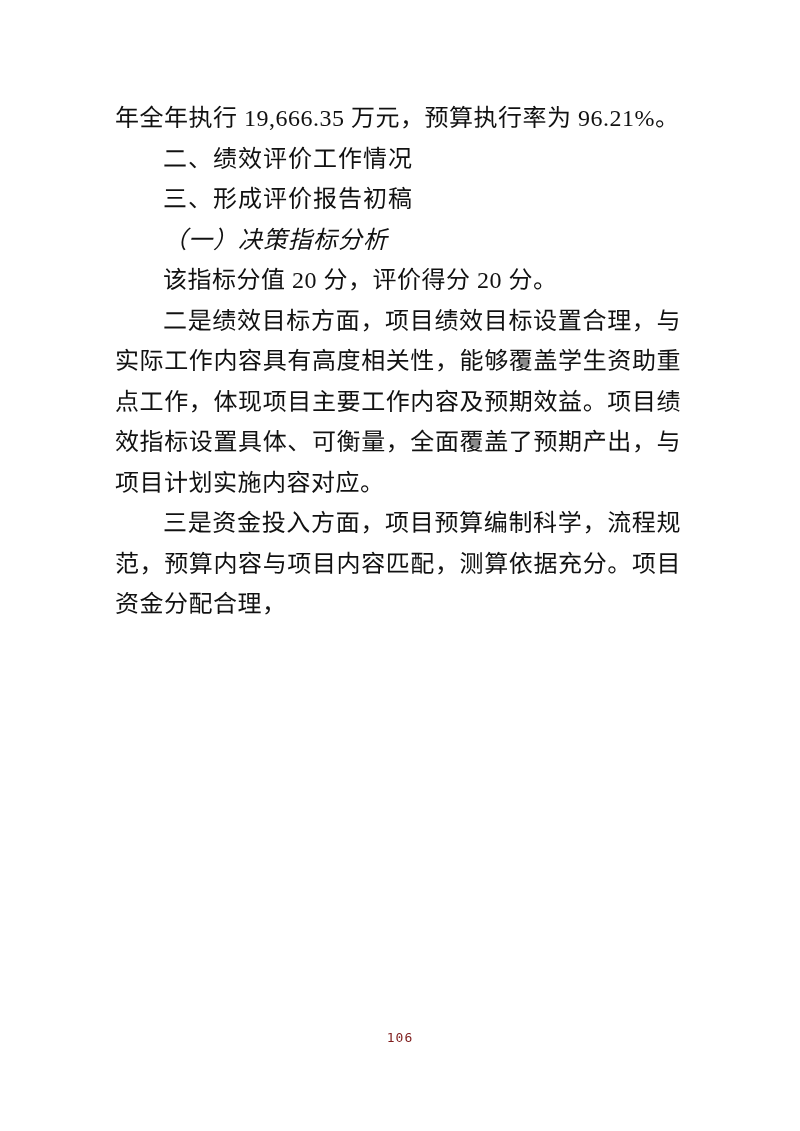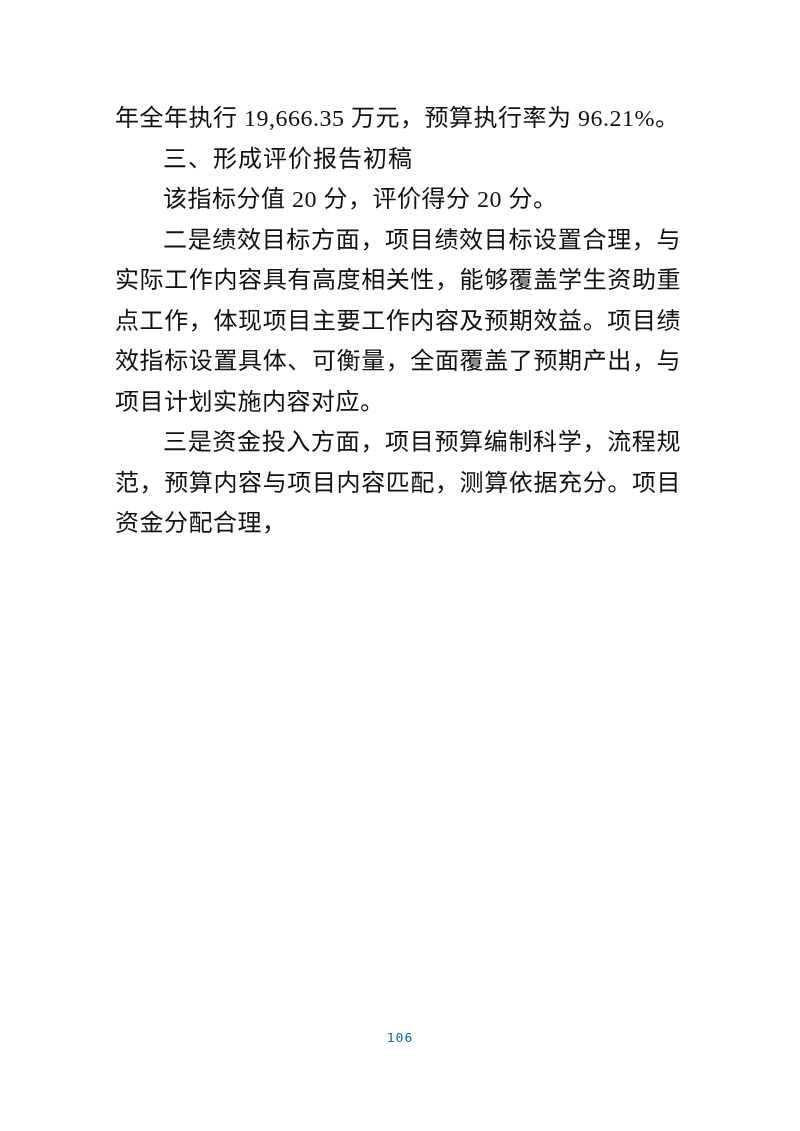--- a/index.html
+++ b/index.html
@@ -54,35 +54,37 @@
   }
   .page-number {
     position: absolute;
     top: 1030px;
     left: 0;
     width: 100%;
     text-align: center;
     font-family: "DejaVu Sans Mono", "Liberation Mono", monospace;
     font-size: 13px;
     letter-spacing: 1px;
-    color: #0369a1;
+    color: #7f1d1d;
   }
 </style>
 </head>
 <body>
 
 <div class="page">
   <div class="content">
 
     <p class="body-text">年全年执行 19,666.35 万元，预算执行率为 96.21%。</p>
 
+    <h2 class="heading">二、绩效评价工作情况</h2>
 
 
     <h2 class="heading">三、形成评价报告初稿</h2>
 
+    <h3 class="subheading">（一）决策指标分析</h3>
 
     <p class="body-text indent">该指标分值 20 分，评价得分 20 分。</p>
 
 
     <p class="body-text indent">二是绩效目标方面，项目绩效目标设置合理，与实际工作内容具有高度相关性，能够覆盖学生资助重点工作，体现项目主要工作内容及预期效益。项目绩效指标设置具体、可衡量，全面覆盖了预期产出，与项目计划实施内容对应。</p>
 
     <p class="body-text indent">三是资金投入方面，项目预算编制科学，流程规范，预算内容与项目内容匹配，测算依据充分。项目资金分配合理，</p>
 
   </div>
 

